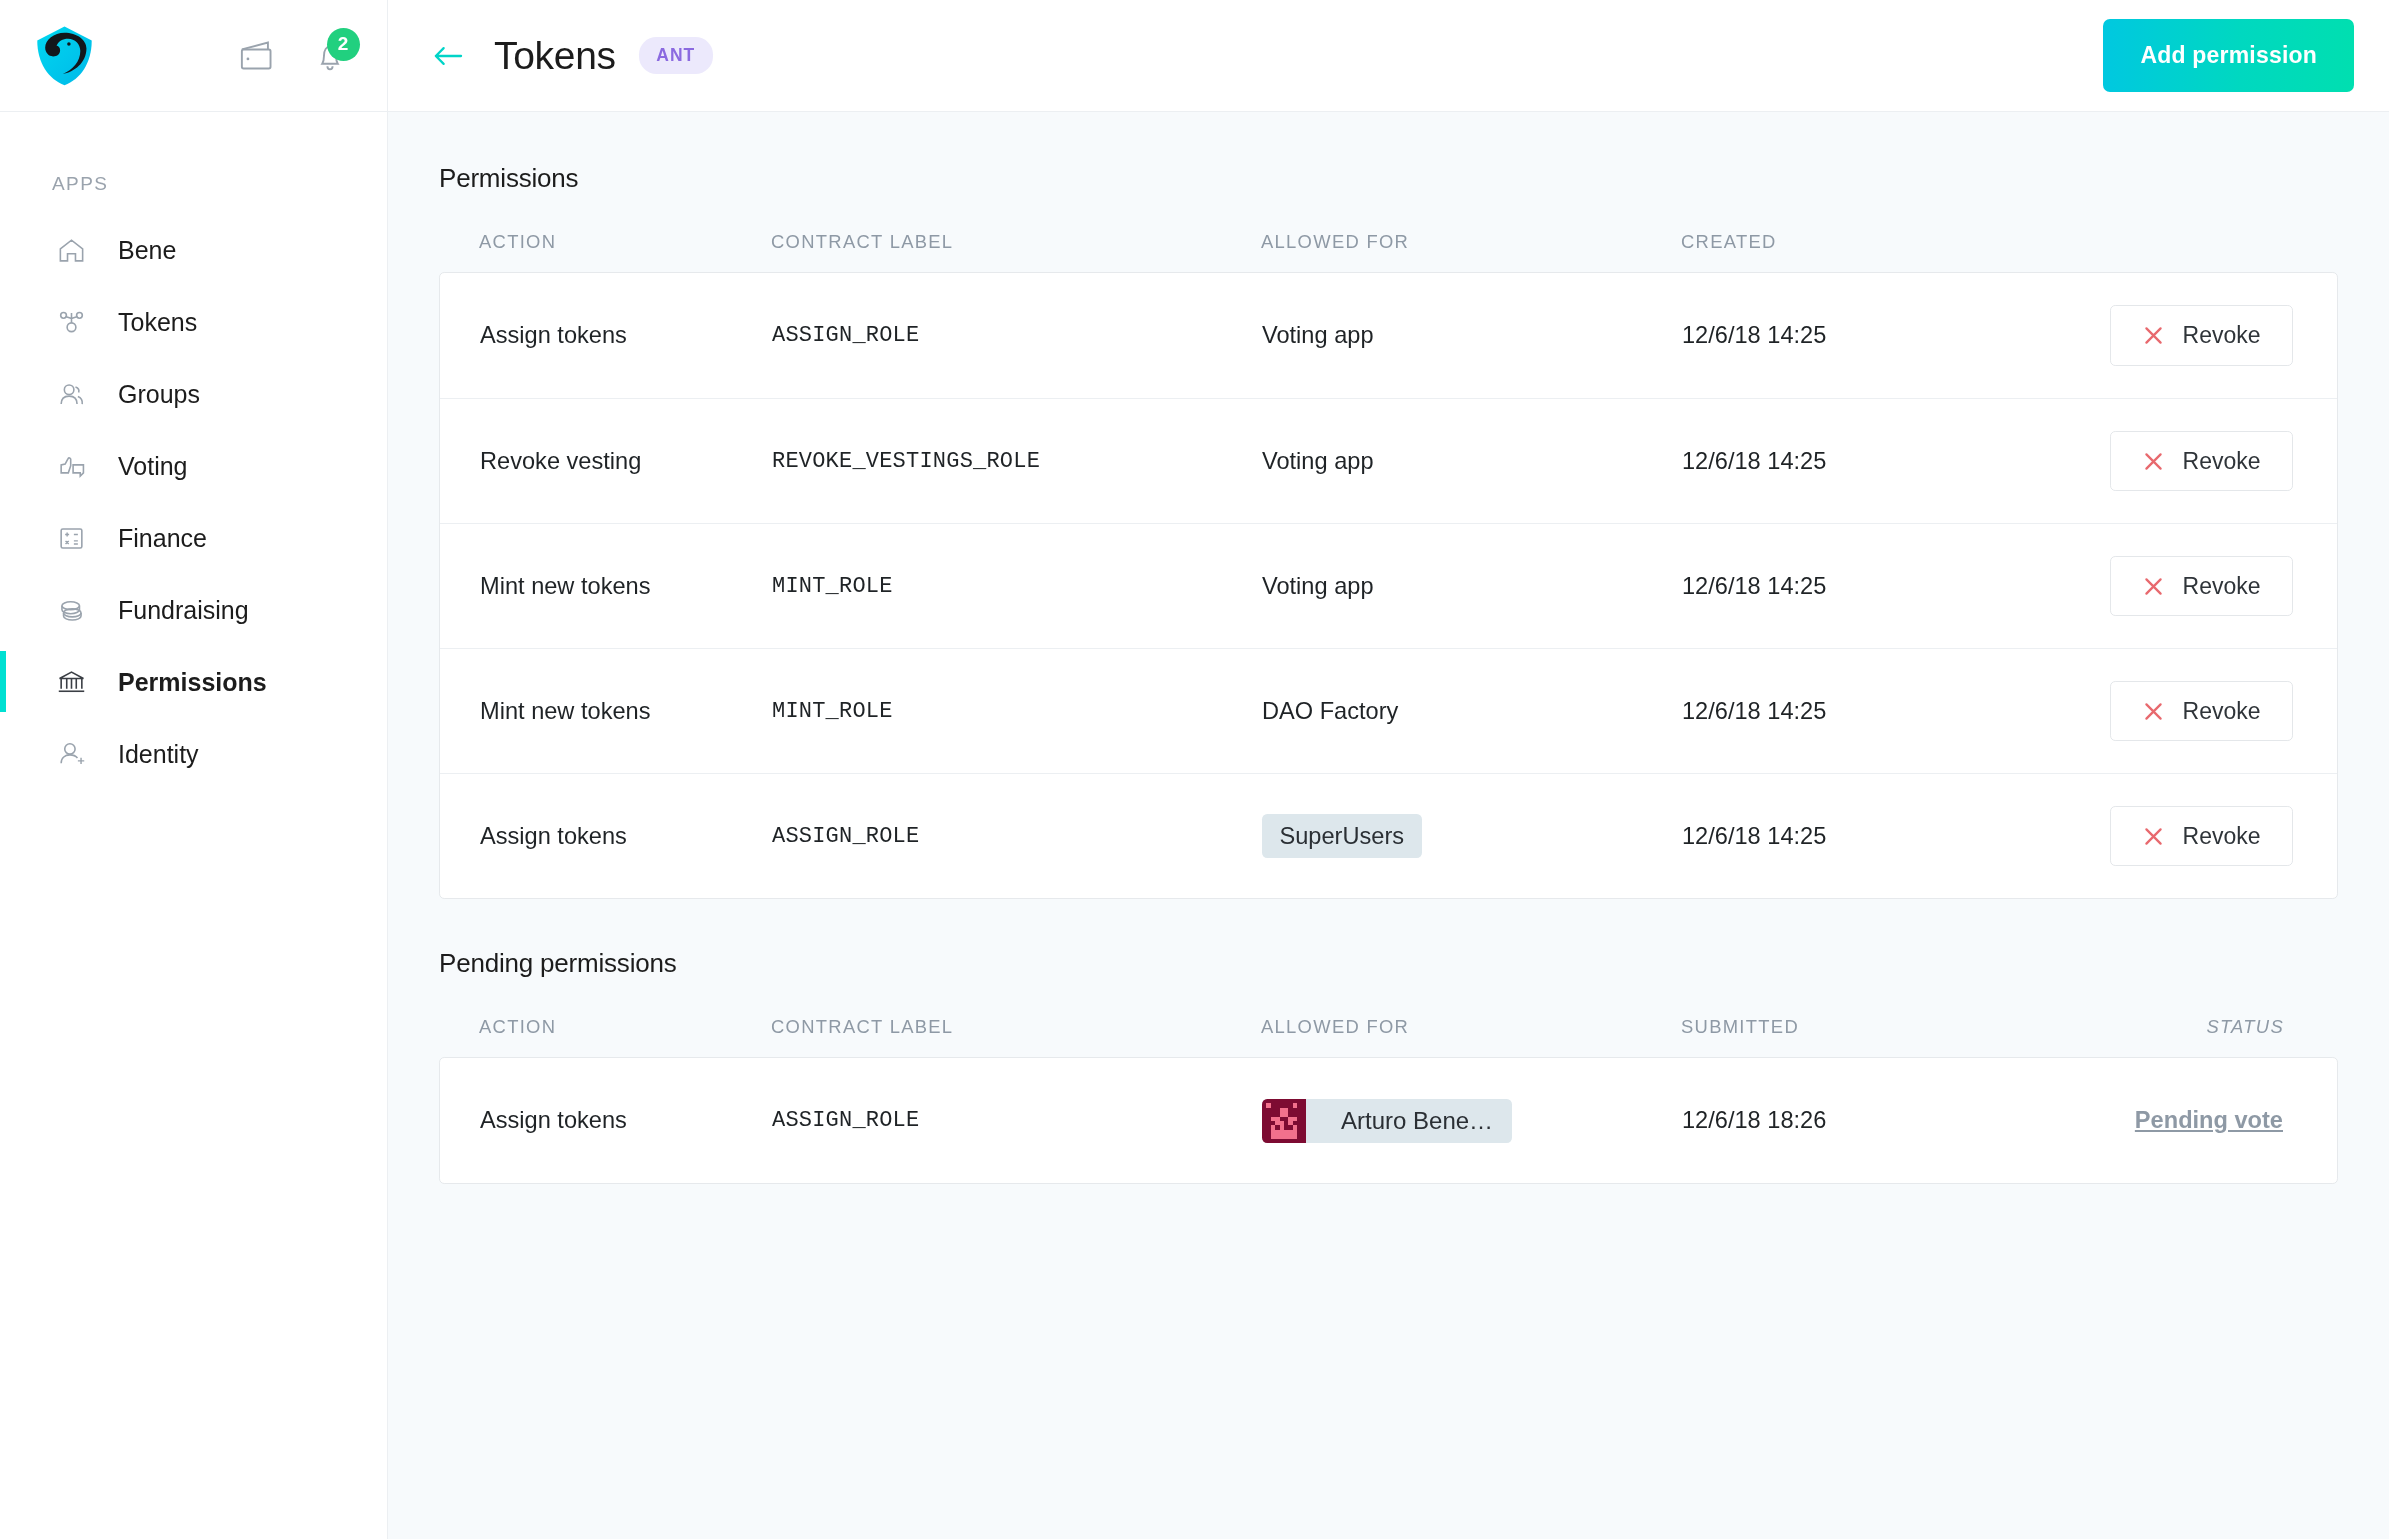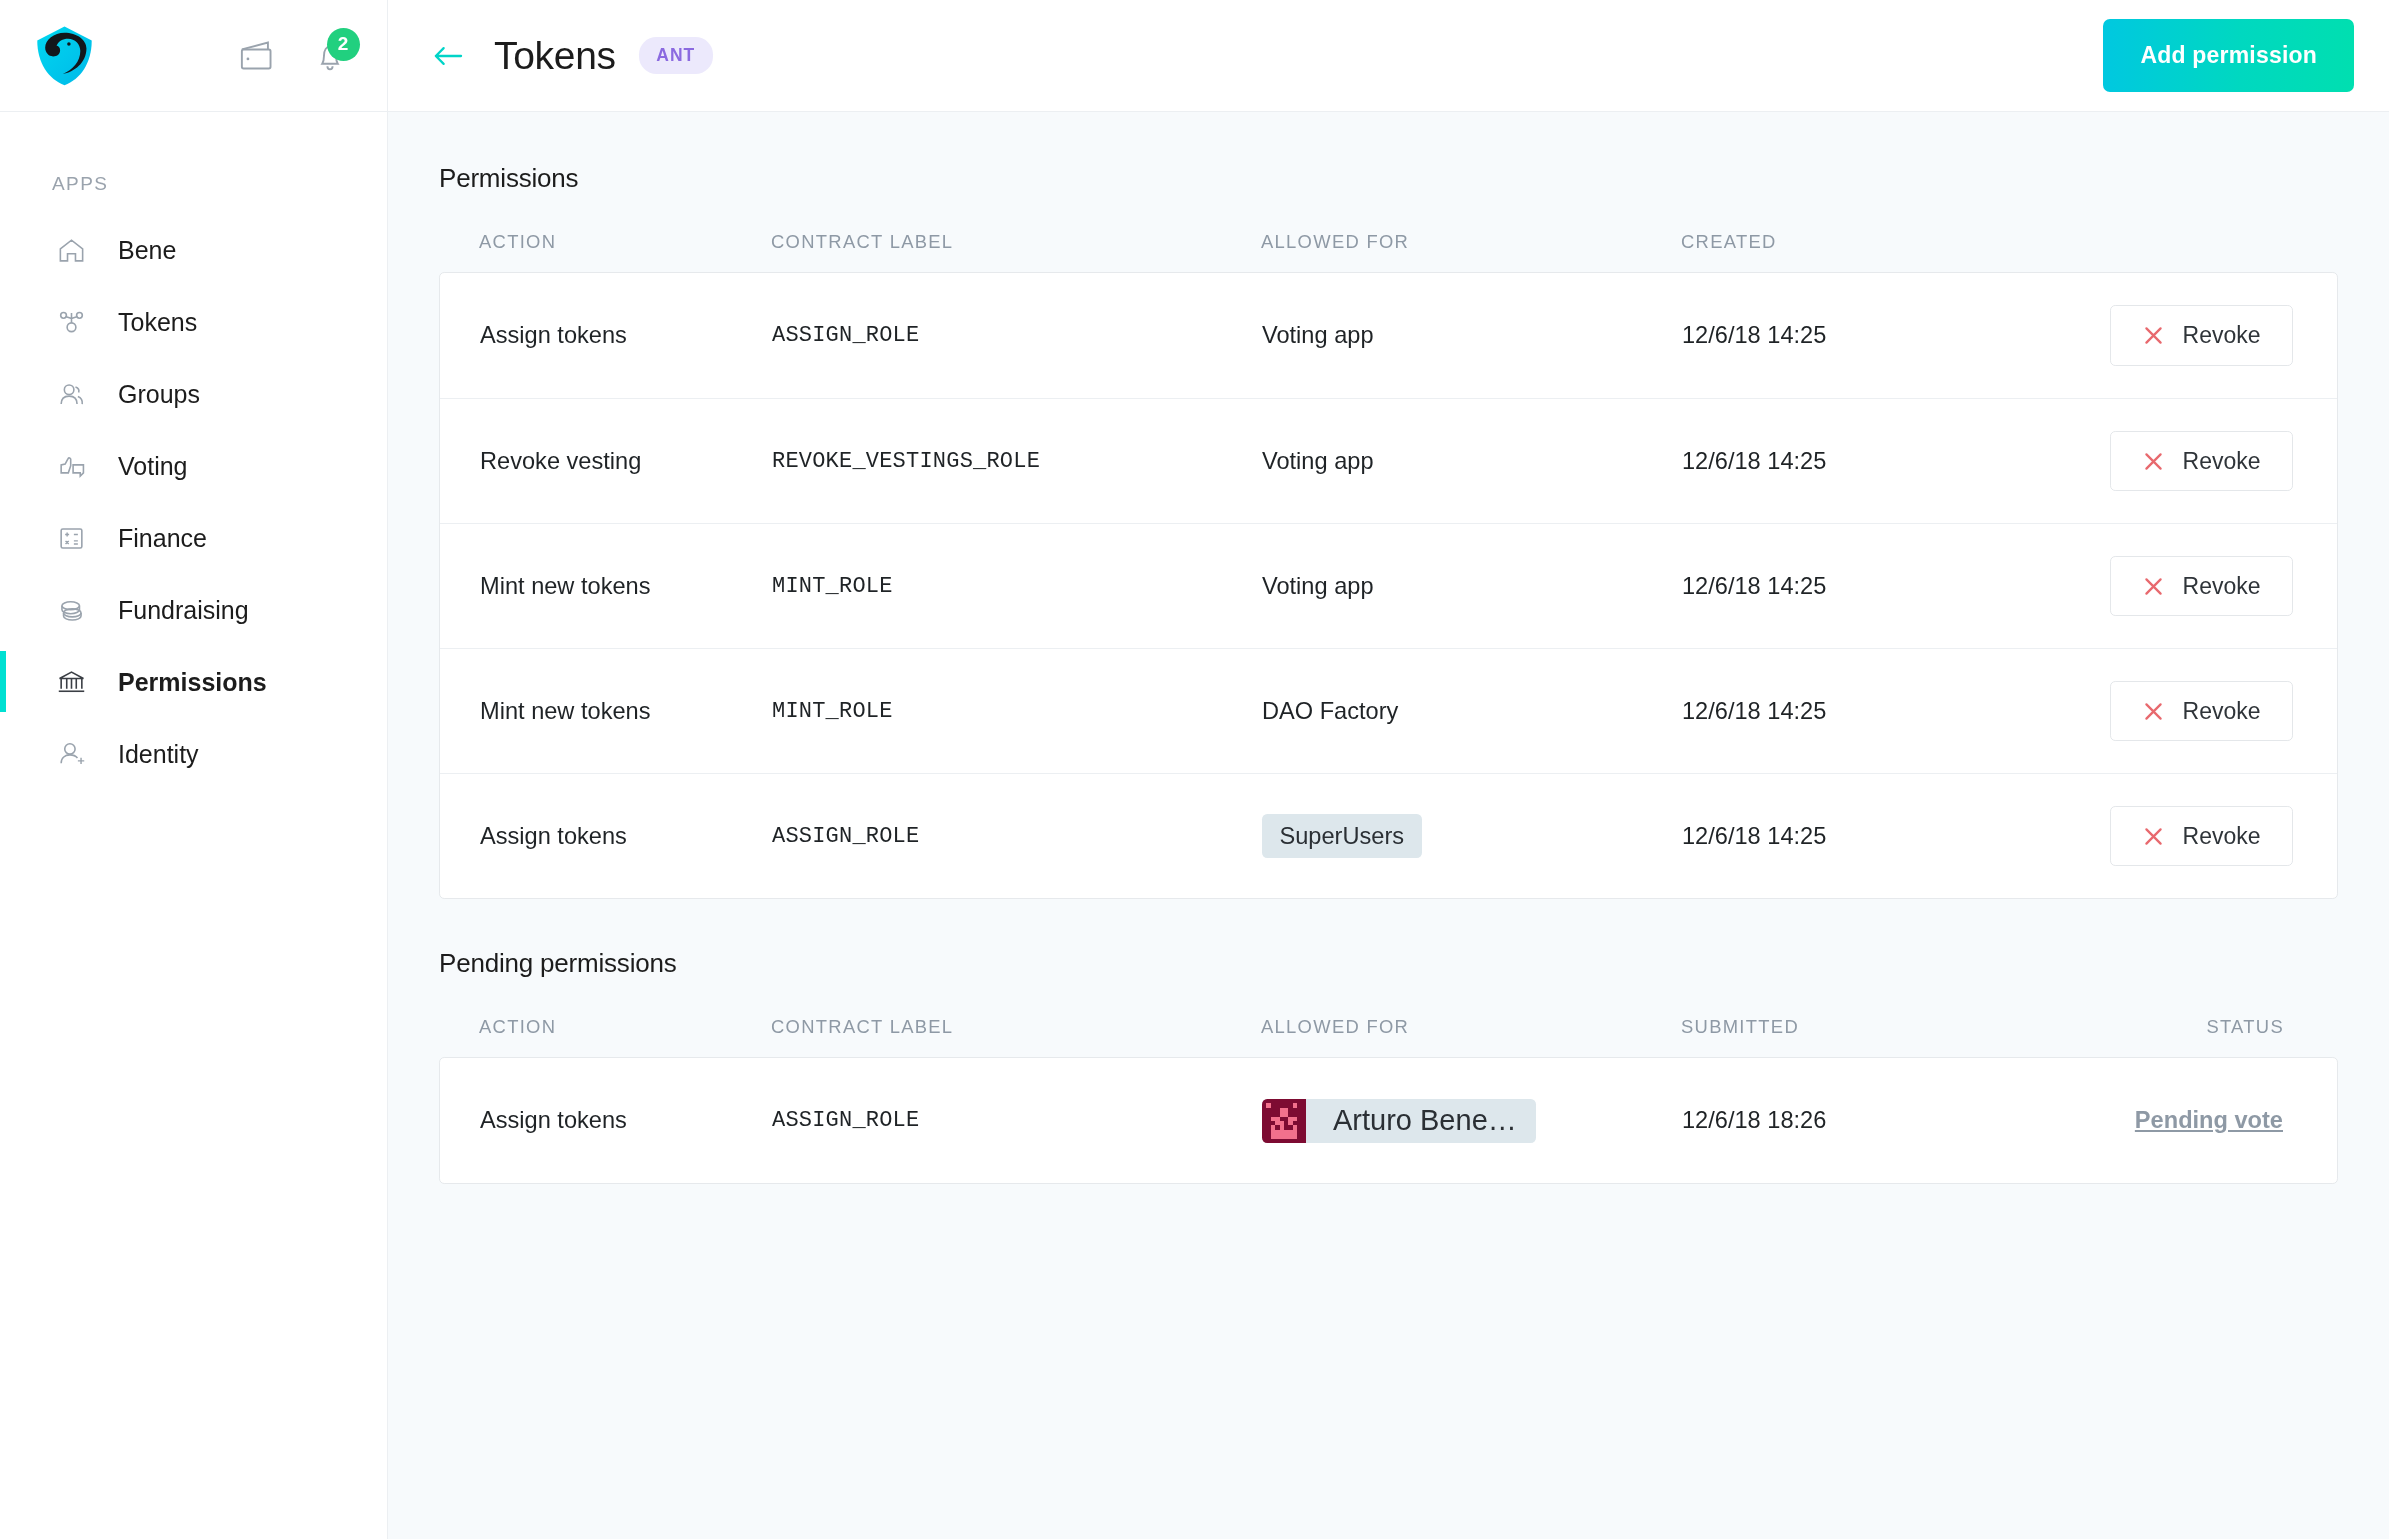--- a/index.html
+++ b/index.html
@@ -122,21 +122,21 @@
   
   .c-action   { width: 332px; flex: 0 0 332px; padding-left: 40px; }
   .c-contract { width: 490px; flex: 0 0 490px; }
   .c-allowed  { width: 420px; flex: 0 0 420px; }
   .c-created  { width: 402px; flex: 0 0 402px; }
   .c-action-h   { width: 332px; flex: 0 0 332px; padding-left: 40px; }
   .c-contract-h { width: 490px; flex: 0 0 490px; }
   .c-allowed-h  { width: 420px; flex: 0 0 420px; }
   .c-created-h  { width: 402px; flex: 0 0 402px; }
   .c-act      { flex: 1; display: flex; justify-content: flex-end; padding-right: 44px; }
-  .c-status-h { flex: 1; display: flex; justify-content: flex-end; padding-right: 54px; }
+  .c-status-h { flex: 1; display: flex; justify-content: flex-end; padding-right: 54px; font-style: italic; }
   .c-status   { flex: 1; display: flex; justify-content: flex-end; padding-right: 54px; font-weight: bold; }
 
   .mono {
     font-family: "Liberation Mono", monospace;
     font-size: 22px; color: #1f2326; letter-spacing: 0.2px;
   }
   .revoke-btn {
     display: inline-flex; align-items: center; gap: 17.5px;
     background: #ffffff; border: 1.7px solid #e4e7ea;
     border-radius: 5.2px; padding: 15.7px 31.5px;
@@ -147,21 +147,21 @@
   .group-badge {
     background: #dde7ec; border-radius: 5.2px;
     padding: 8.7px 17.5px; font-size: 23.6px; color: #2a2f34;
   }
   .ident-chip {
     display: inline-flex; align-items: center;
     background: #dde7ec; border-radius: 5.2px;
     padding-right: 19px; overflow: hidden;
   }
   .ident-av { width: 44px; height: 44px; flex: 0 0 44px; display: block; }
-  .ident-name { font-size: 29px; color: #2a2f34; padding-left: 27px; }
+  .ident-name { font-size: 24px; color: #2a2f34; padding-left: 35px; }
   .pending-link {
     font-size: 23.6px; color: #8e99a5;
     text-decoration: underline; cursor: pointer;
   }
 </style>
 </head>
 <body>
 
 <div id="app">
 

